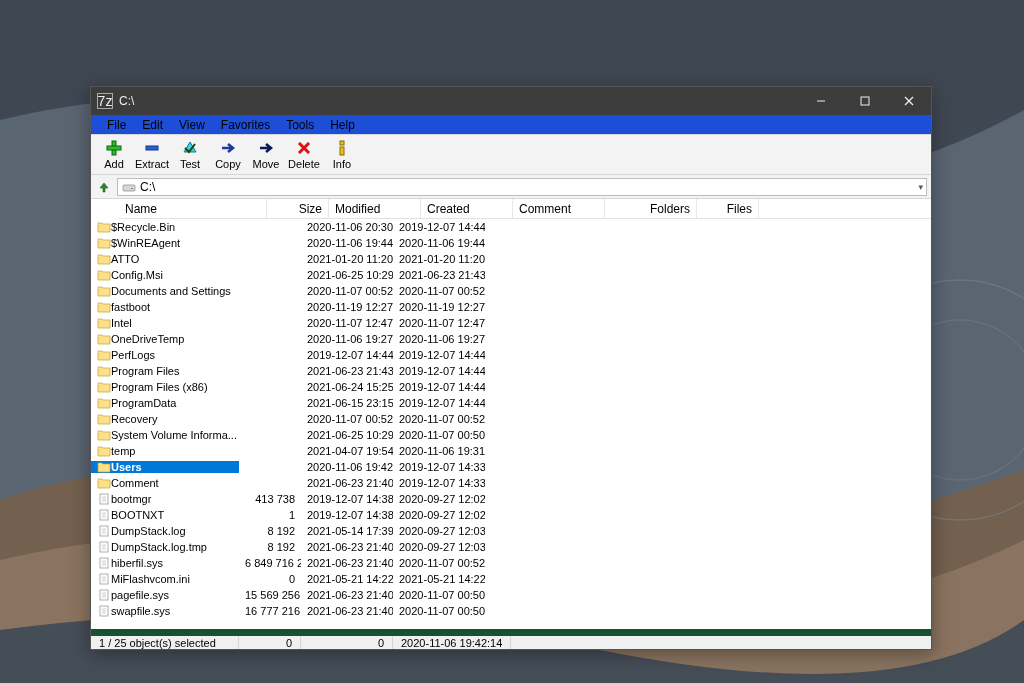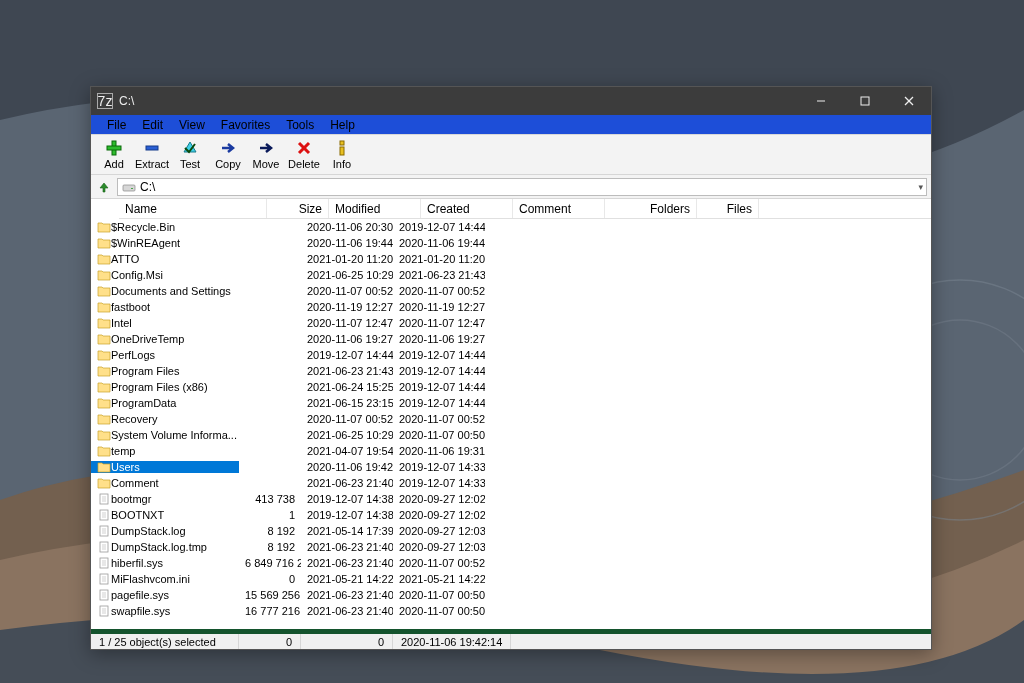--- a/index.html
+++ b/index.html
@@ -112,29 +112,29 @@
   overflow-y: auto;
 }
 .row {
   display: flex;
   height: 16px;
   align-items: center;
   font-size: 11px;
   white-space: nowrap;
 }
 .row.selected .cell.name { background: #0078d7; color: #fff; }
-.row.selected .fname { color:#fff; }
+.row.selected .fname { color:#fff;font-weight:bold; }
 .cell { padding: 0 6px; overflow:hidden; }
 .cell.name { display:flex; align-items:center; gap:0; }
 .cell.size { text-align:right; }
 .ficon { width:14px; height:12px; display:inline-flex; align-items:center; justify-content:center; flex-shrink:0;}
 .statusbar {
   height: 20px;
   background: #f0f0f0;
-  border-top: 5px solid #14532d;
+  border-top: 7px solid #14532d;
   display: flex; align-items: center;
   font-size: 11px;
 }
 .statusbar .scell {
   border-right: 1px solid #d6d6d6;
   padding: 0 8px;
   height:100%;
   display:flex; align-items:center;
 }
 .col-name{ width:148px; }

